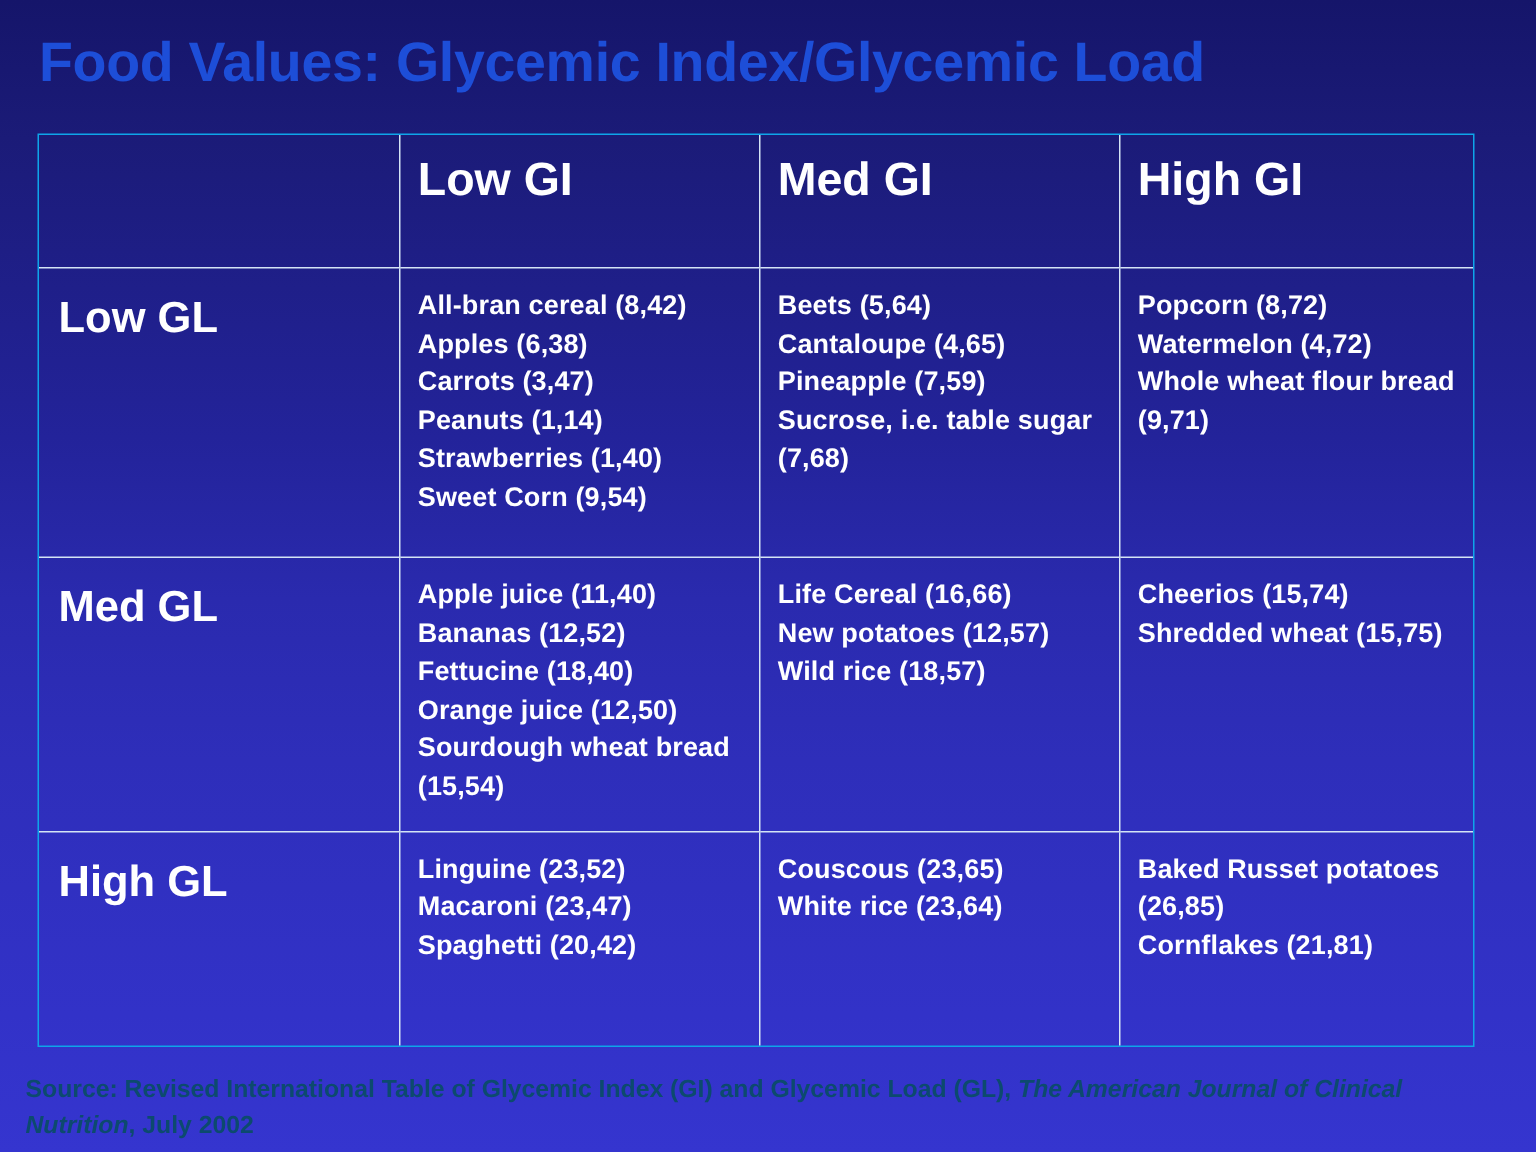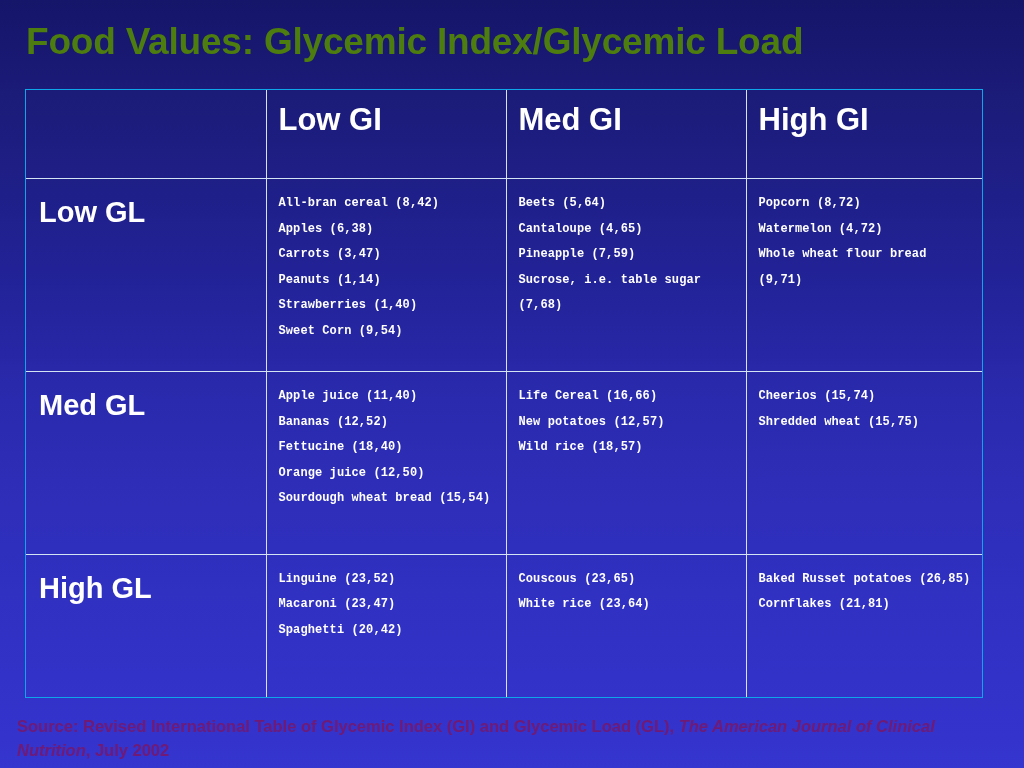--- a/index.html
+++ b/index.html
@@ -27,21 +27,21 @@
     width: 1024px;
     height: 768px;
   }
 
   
   .title {
     position: absolute;
     left: 26px;
     top: 20px;
     width: 980px;
-    color: #4d7c0f;
+    color: #1d4ed8;
     font-size: 37px;
     font-weight: bold;
     line-height: 44px;
     letter-spacing: -0.2px;
     white-space: nowrap;
   }
 
   
   .table-wrap {
     position: absolute;
@@ -93,34 +93,33 @@
     font-size: 29px;
     font-weight: bold;
     padding: 16px 16px 0 13px;
     line-height: 34px;
     white-space: nowrap;
   }
   .cell-list {
     padding: 12px 8px 0 12px;
   }
   .cell-list .item {
-    font-size: 12px;
+    font-size: 18px;
     font-weight: bold;
     line-height: 25.5px;
     letter-spacing: 0.1px;
-    font-family: Liberation Mono, monospace;
   }
 
   
   .source {
     position: absolute;
     left: 17px;
     top: 714px;
     width: 990px;
-    color: #701a75;
+    color: #0c4a6e;
     font-size: 16.5px;
     font-weight: bold;
     line-height: 24px;
   }
   .source .ital {
     font-style: italic;
   }
 </style>
 </head>
 <body>

